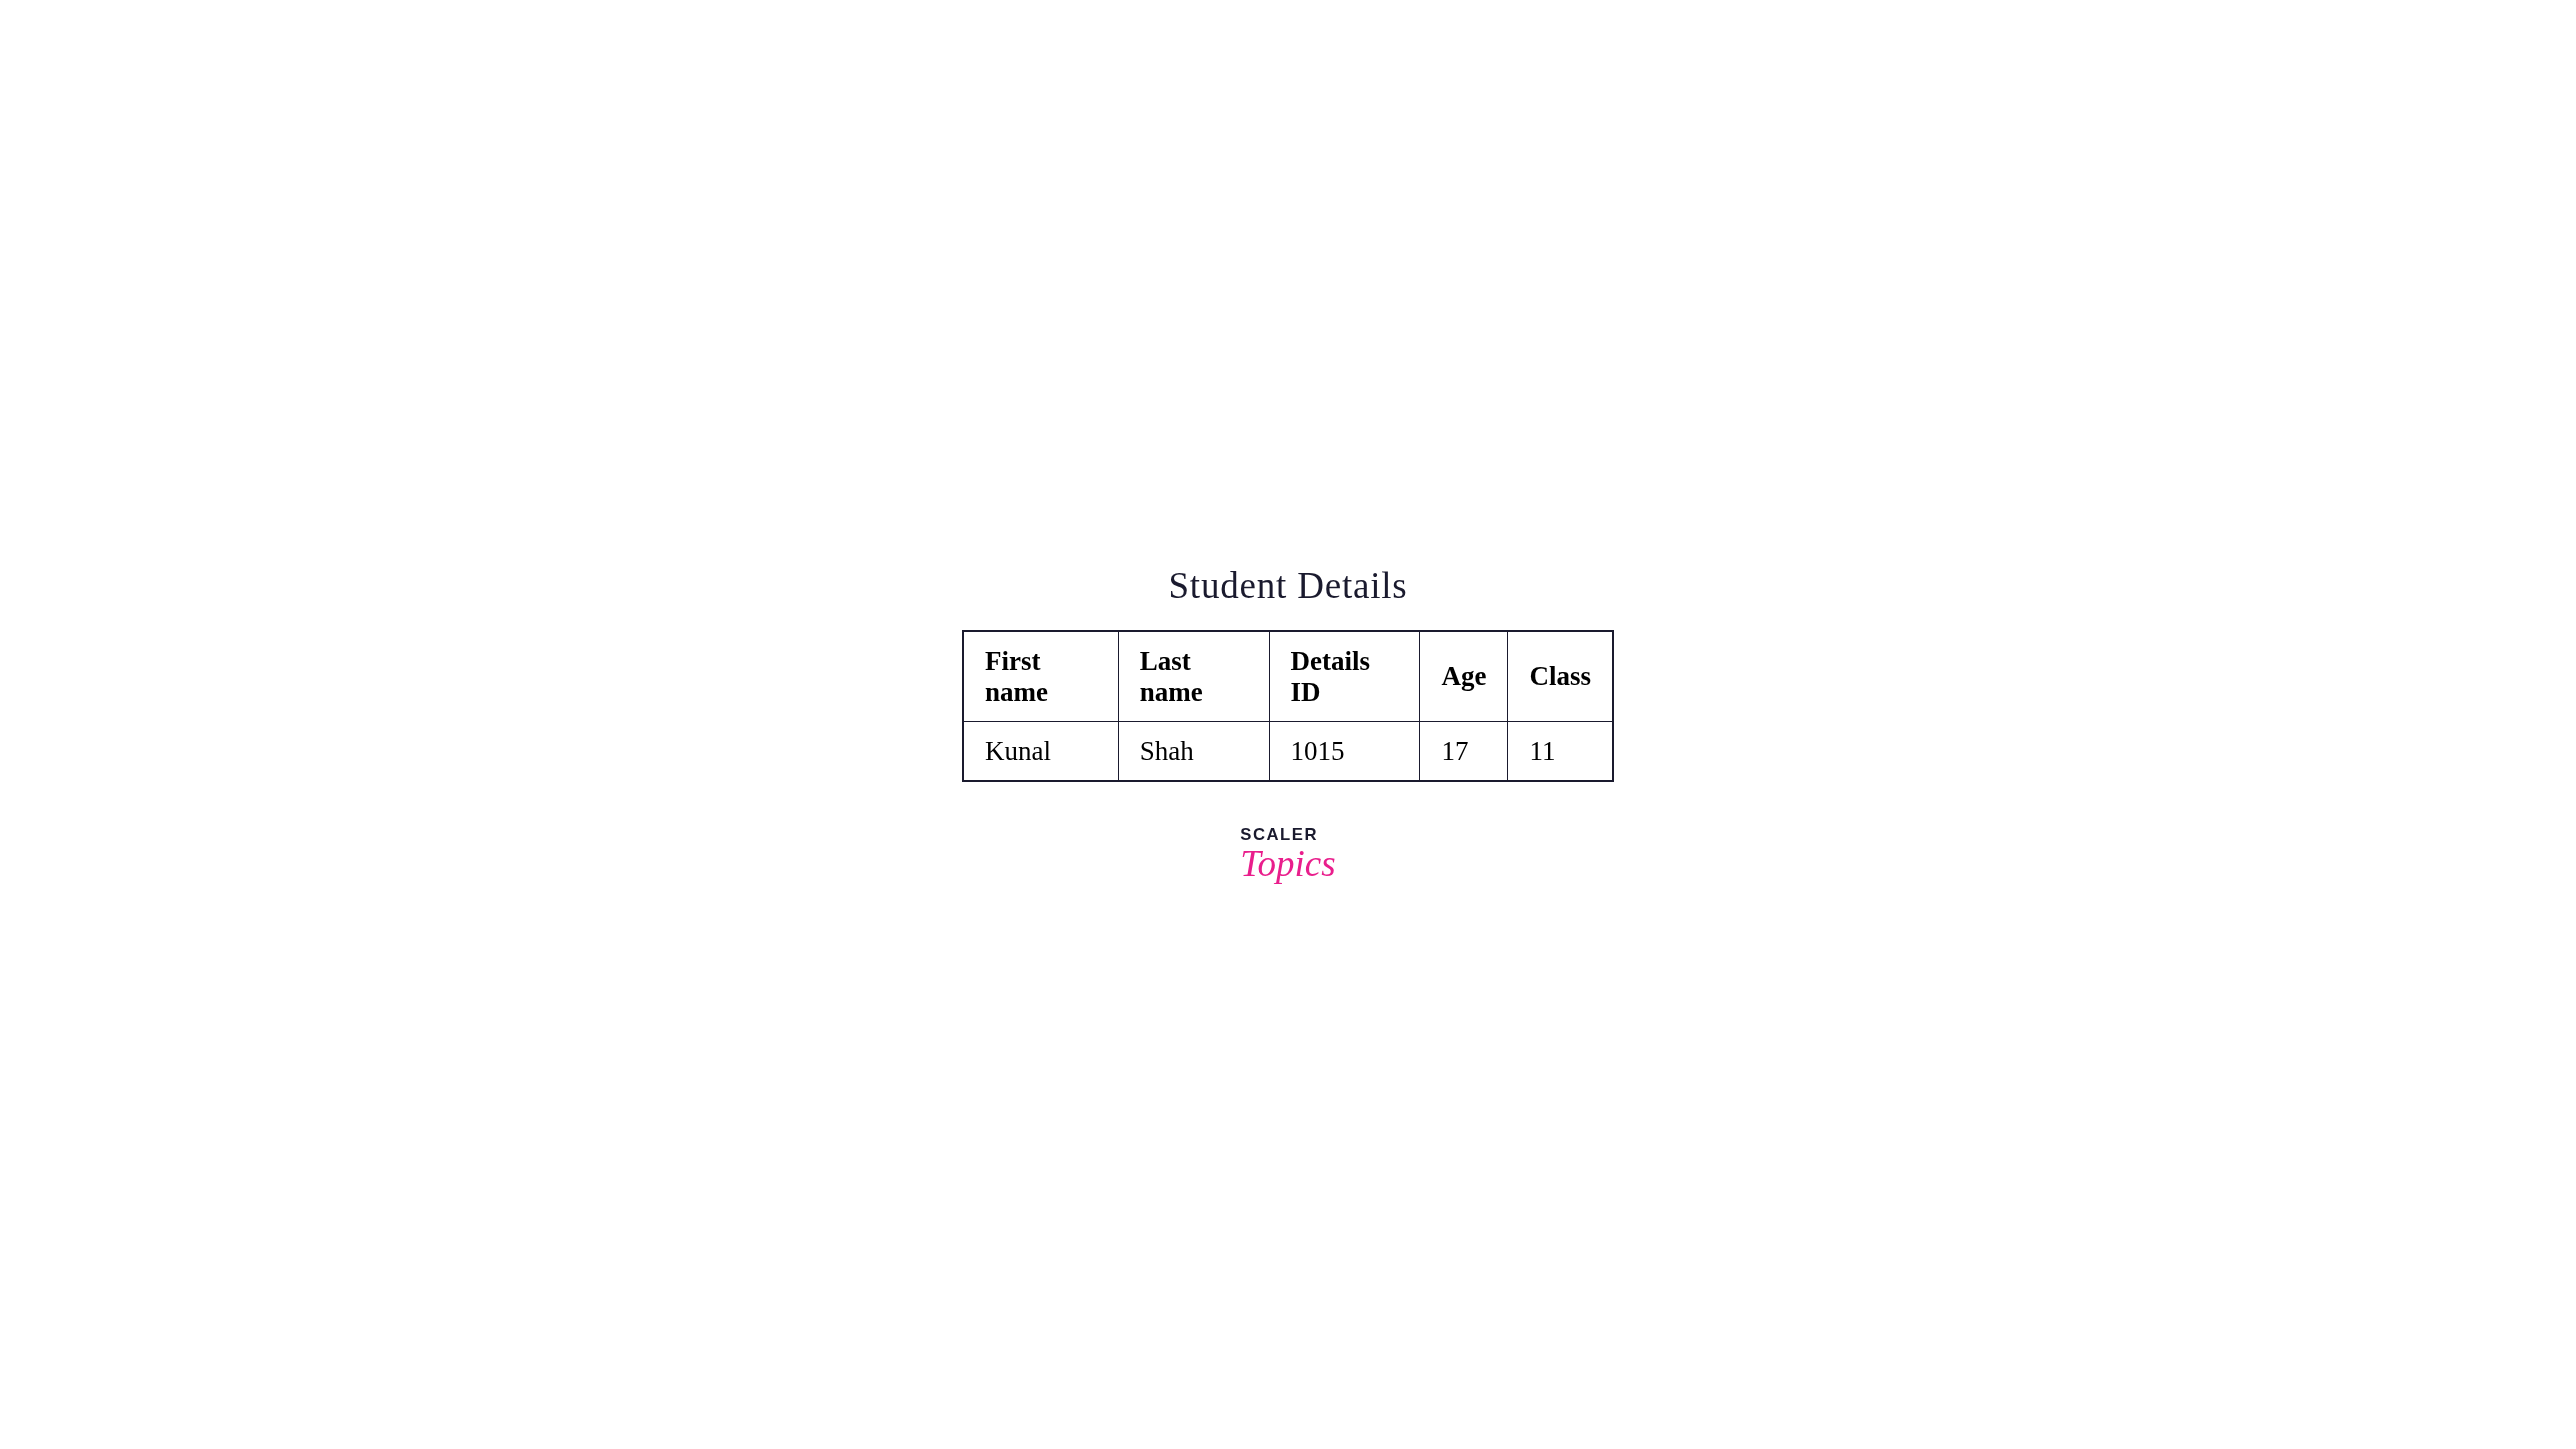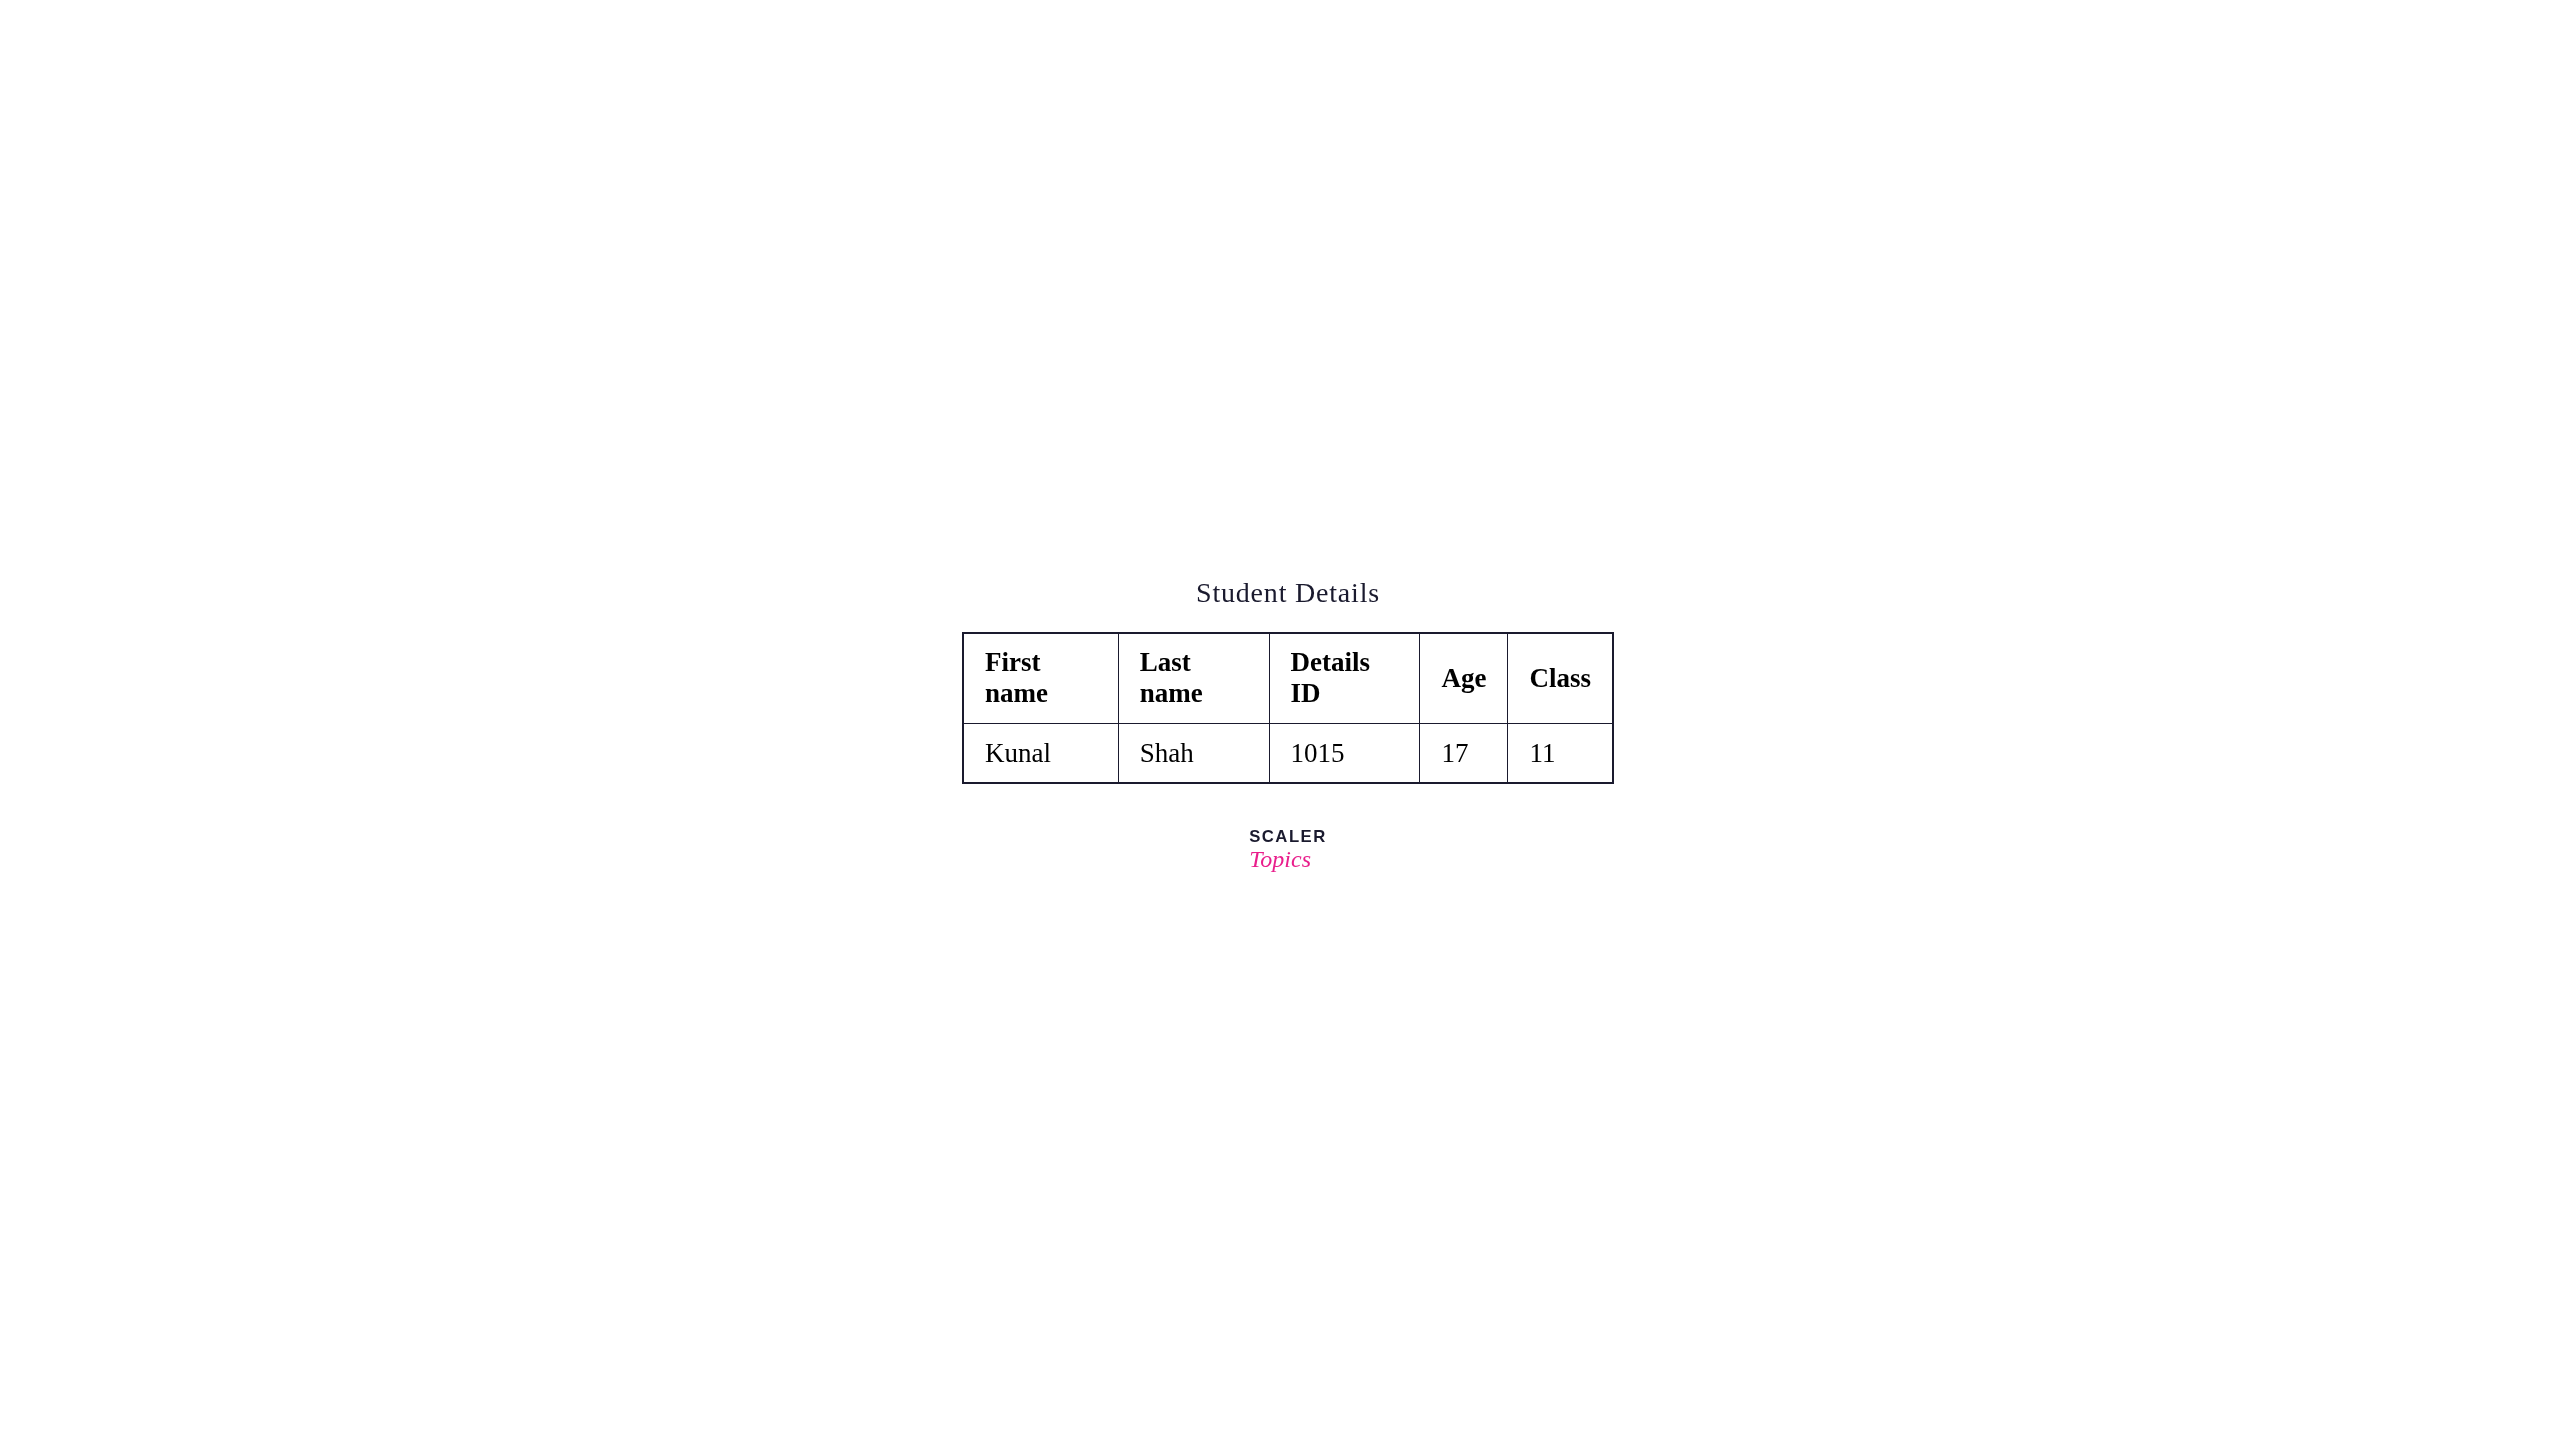--- a/index.html
+++ b/index.html
@@ -21,21 +21,21 @@
     .page-wrapper {
       display: flex;
       flex-direction: column;
       align-items: center;
       padding: 30px 15px;
       width: 100%;
       max-width: 682px;
     }
 
     .page-title {
-      font-size: 28px;
+      font-size: 37px;
       font-weight: normal;
       color: #1a1a2e;
       margin-bottom: 23px;
       letter-spacing: 0.8px;
       text-align: center;
     }
 
     .student-table {
       border-collapse: collapse;
       border: 2.3px solid #1a1a2e;
@@ -71,21 +71,21 @@
       font-size: 16.7px;
       font-weight: 800;
       color: #1a1a2e;
       letter-spacing: 1.5px;
       text-transform: uppercase;
       font-family: Arial, sans-serif;
       line-height: 1;
     }
 
     .brand-topics {
-      font-size: 24px;
+      font-size: 37px;
       color: #e91e8c;
       font-family: 'Brush Script MT', cursive, Georgia;
       font-style: italic;
       font-weight: normal;
       line-height: 1.1;
       margin-top: 0;
     }
   </style>
 </head>
 <body>

